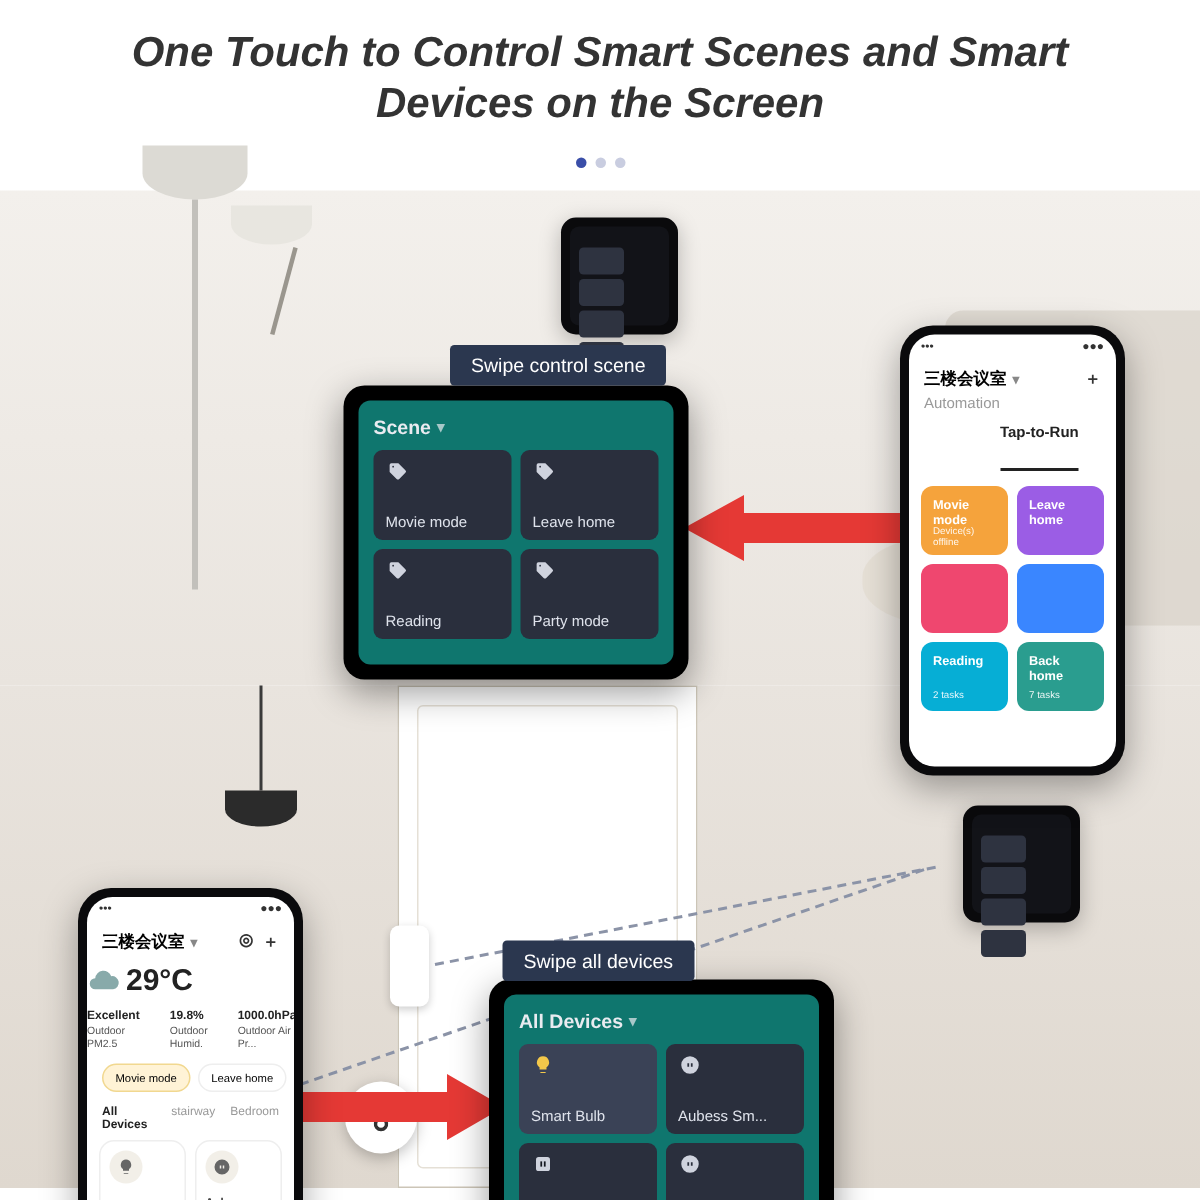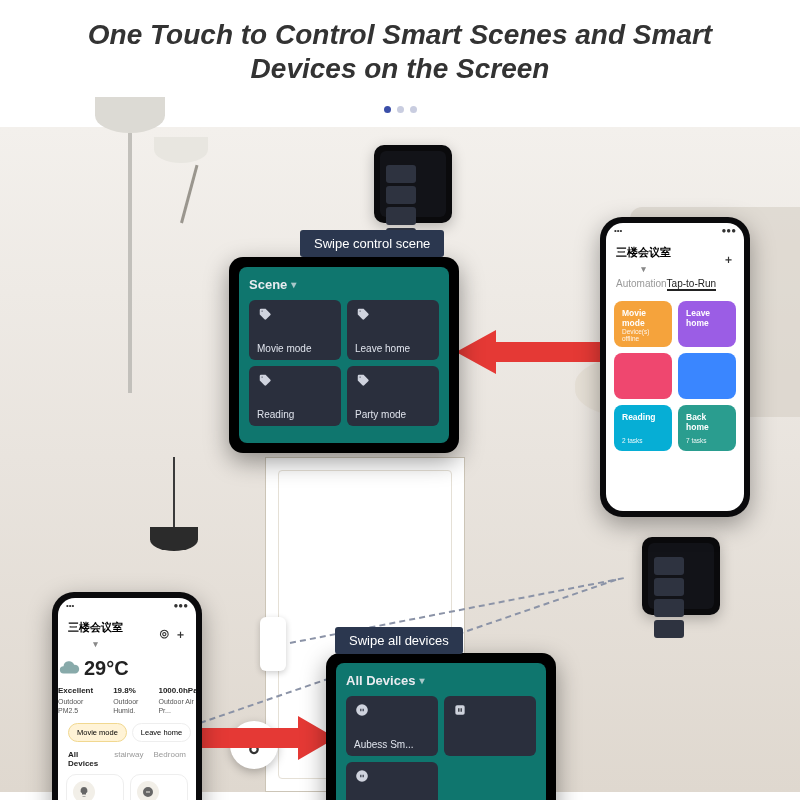--- a/index.html
+++ b/index.html
@@ -97,25 +97,25 @@
   .arrow svg { display:block; }
 
   
   .phone {
     position:absolute; width:150px; height:300px; background:#0a0a0c; border-radius:22px;
     padding:6px; box-shadow:0 8px 24px rgba(0,0,0,.35); z-index:6;
   }
   .phone .scr { width:100%; height:100%; background:#fff; border-radius:17px; overflow:hidden; display:flex; flex-direction:column;}
   .ph-top { height:18px; display:flex; justify-content:space-between; padding:3px 8px; font-size:8px; color:#333;}
   .ph-head { padding:4px 10px 2px; display:flex; justify-content:space-between; align-items:center; font-size:11px; font-weight:600;}
-  .ph-head .left { display:flex; align-items:center; gap:4px;flex-direction:column;}
+  .ph-head .left { display:flex; align-items:center; gap:4px;}
   .ph-head .chev { font-size:9px; color:#888;}
   .ph-head .icons { display:flex; gap:6px; font-size:11px; color:#333;}
   .ph-tabs { display:flex; padding:2px 10px 6px; font-size:10px; color:#999;}
-  .ph-tabs .active { color:#222; font-weight:400; border-bottom:2px solid #222; padding-bottom:0;}
+  .ph-tabs .active { color:#222; font-weight:700; border-bottom:2px solid #222; padding-bottom:18px;margin-top:19px;}
   .ph-cards { display:grid; grid-template-columns:1fr 1fr; gap:6px; padding:4px 8px;}
   .ph-card { border-radius:8px; padding:7px 8px; color:#fff; height:46px; display:flex; flex-direction:column; justify-content:space-between;}
   .ph-card .t { font-size:8.5px; font-weight:700;}
   .ph-card .s { font-size:6.5px; opacity:.9;}
   .c-orange { background:#f5a33c; }
   .c-purple { background:#9b5de5; }
   .c-red    { background:#ef476f; }
   .c-blue   { background:#3a86ff; }
   .c-teal   { background:#06aed5; }
   .c-green  { background:#2a9d8f; }
@@ -307,20 +307,28 @@
 
     <div class="caption cap2">Swipe all devices</div>
 
     <div class="enlarged-panel ep2">
       <div class="ep-screen">
         <div class="ep-header">
           <span>All Devices</span>
             <span class="chev">▾</span>
         </div>
         <div class="ep-grid">
+          <div class="ep-tile lit">
+            <span class="ico">
+                <svg viewBox="0 0 24 24">
+                  <path d="M9 21h6v-1H9zm3-19a7 7 0 0 0-4 12.7V17h8v-2.3A7 7 0 0 0 12 2z"></path>
+                </svg>
+              </span>
+            <span>Smart Bulb</span>
+          </div>
           <div class="ep-tile">
             <span class="ico">
                 <svg viewBox="0 0 24 24">
                   <path d="M12 2a10 10 0 1 0 10 10A10 10 0 0 0 12 2zm-3 8h2v4H9zm4 0h2v4h-2z"></path>
                 </svg>
               </span>
             <span>Aubess Sm...</span>
           </div>
           <div class="ep-tile">
             <span class="ico">

